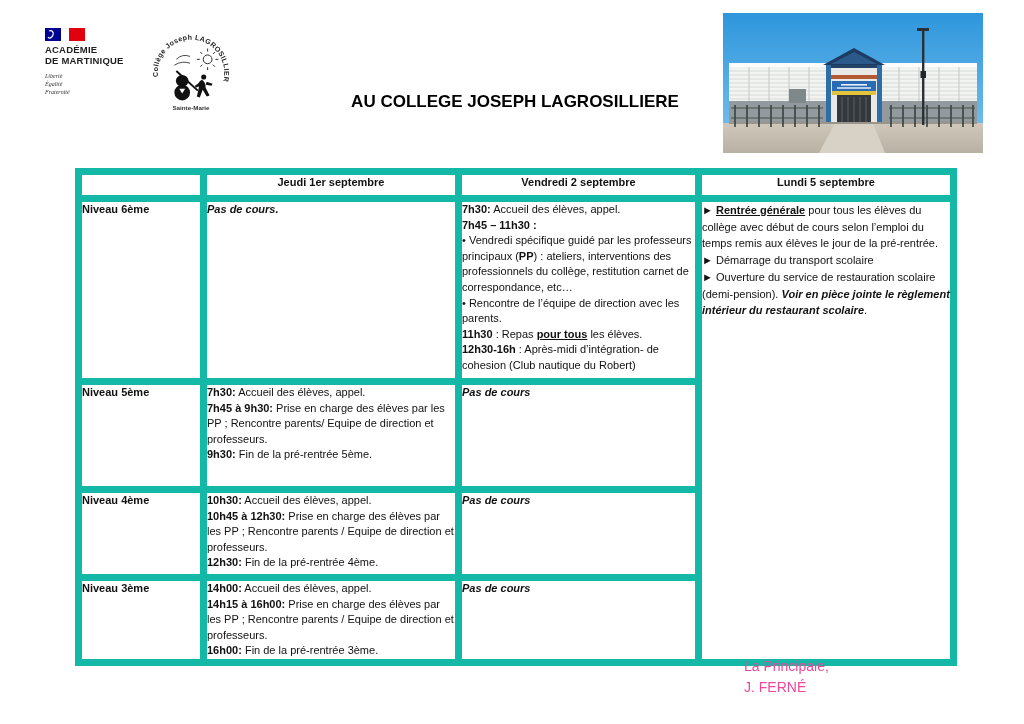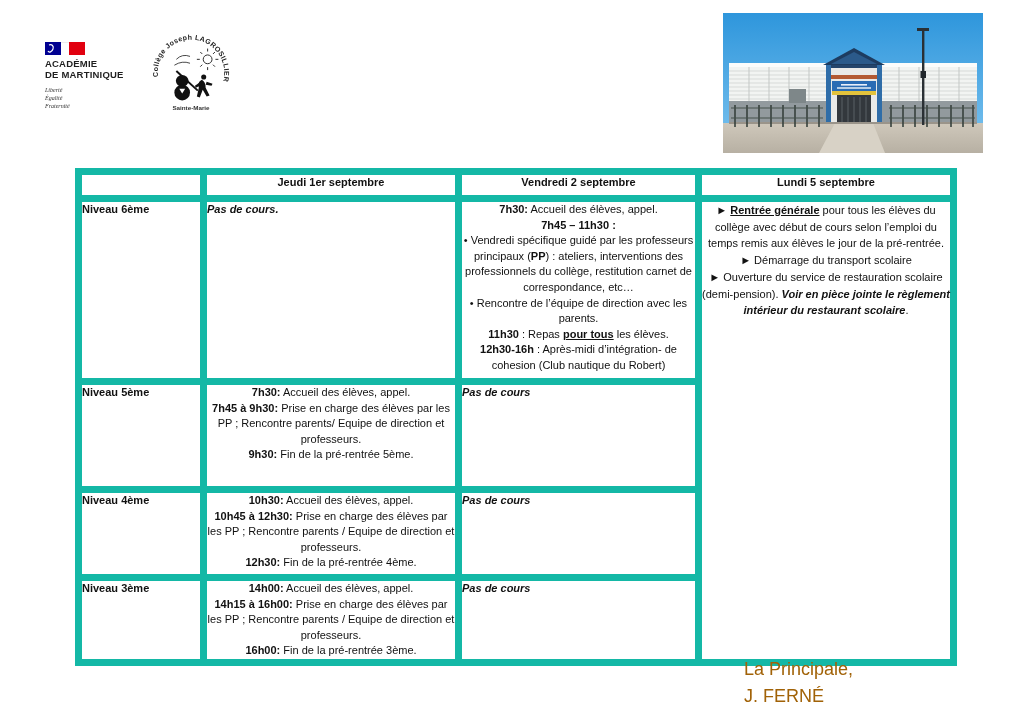--- a/index.html
+++ b/index.html
@@ -1,20 +1,20 @@
 <!DOCTYPE html>
 <html><head>
 <meta charset="utf-8">
 <style>
   html,body{margin:0;padding:0;background:#fff;}
   .page{position:relative;width:1024px;height:724px;background:#ffffff;overflow:hidden;
         font-family:"Liberation Sans","DejaVu Sans",sans-serif;color:#1a1a1a;}
 
   
-  .academie{position:absolute;left:45px;top:42px;width:110px;}
+  .academie{position:absolute;left:45px;top:28px;width:110px;}
   .flag{display:flex;width:42px;height:13px;margin-bottom:4px;}
   .flag .b{width:16px;background:#000091;position:relative;}
   .flag .w{width:8px;background:#fff;border-top:1px solid #eee;}
   .flag .r{width:16px;background:#e1000f;}
   .flag .b svg{position:absolute;inset:0;}
   .academie .name{font-weight:700;font-size:9.5px;line-height:1.15;letter-spacing:.2px;color:#1f1f1f;}
   .academie .motto{margin-top:5px;font-size:6px;font-style:italic;line-height:1.35;color:#333;
                    font-family:"Liberation Serif","DejaVu Serif",serif;}
 
   .seal{position:absolute;left:147px;top:28px;width:88px;height:92px;}
@@ -29,30 +29,30 @@
   table.planning td,table.planning th{border:7px solid #14b8a6;padding:0;vertical-align:top;
       font-size:11px;line-height:1.42;color:#111;}
   td.blank{border:none;background:transparent;}
   th.day{height:20px;font-weight:700;font-size:12px;text-align:center;vertical-align:middle;padding:1px 2px;}
   td.level{vertical-align:middle;font-weight:700;font-size:12.5px;padding:2px 4px 2px 10px;}
   td.level.gtop{border-top-color:#9a9a9a;}
   td.nocourse{vertical-align:middle;text-align:left;font-weight:700;font-style:italic;font-size:11px;}
   td.rich{padding:5px 6px;}
   td.monday{vertical-align:middle;padding:4px 6px;}
   td.monday .rt-line{line-height:1.52;}
-  .rt-line{min-height:1.4em;text-align:center;}
+  .rt-line{min-height:1.4em;}
   .rt-line .b{font-weight:700;}
   .rt-line .i{font-style:italic;}
   .rt-line .u{text-decoration:underline;}
 
   .col-level{width:125px;} .col-jeudi{width:255px;} .col-vendredi{width:240px;} .col-lundi{width:255px;}
   tr.r6{height:183px;} tr.r5{height:108px;} tr.r4{height:88px;padding-left:42px;} tr.r3{height:66px;}
 
   
-  .signature{position:absolute;left:744px;top:656px;font-size:18px;line-height:1.5;color:#a16207;}
+  .signature{position:absolute;left:744px;top:656px;font-size:14px;line-height:1.5;color:#ec4899;}
 </style>
 </head>
 <body>
 
 <div class="page">
 
   <div class="academie">
     <div class="flag">
       <span class="b">
           <svg viewBox="0 0 16 13">
@@ -100,20 +100,21 @@
         <path d="M56 51 q4 2 4 8 l4 8 -3 1 -4 -7 -3 8 -3 -1 2 -9 q-2 -5 3 -8 z"></path>
         <path d="M55 53 l-6 4 1 2 6 -3 z M61 53 l6 2 -1 2 -6 -1 z"></path>
       </g>
 
       <path d="M30 42 L52 62" stroke="#111" stroke-width="2"></path>
       <text x="45" y="82" text-anchor="middle" font-size="6.4" font-weight="700" fill="#333" font-family="Liberation Sans, DejaVu Sans, sans-serif">Sainte-Marie</text>
     </svg>
   </div>
 
   <div class="title">
+    <div>AU COLLEGE JOSEPH LAGROSILLIERE</div>
   </div>
 
   <div class="photo">
     <svg viewBox="0 0 260 140" width="260" height="140">
       <defs>
         <linearGradient id="sky" x1="0" y1="0" x2="0" y2="1">
           <stop offset="0" stop-color="#2e96dc"></stop>
             <stop offset="1" stop-color="#7ec4ef"></stop>
         </linearGradient>
         <linearGradient id="gnd" x1="0" y1="0" x2="0" y2="1">

